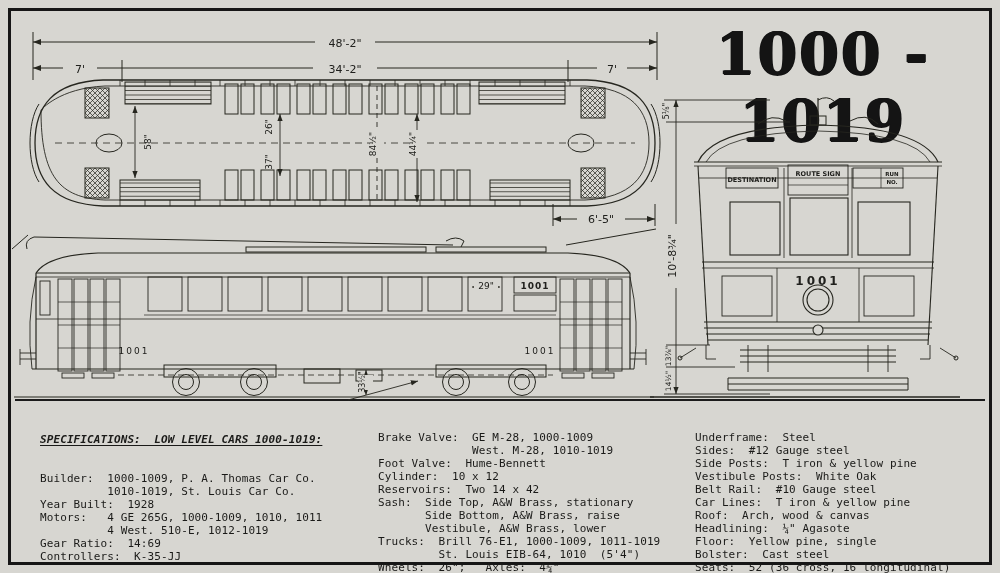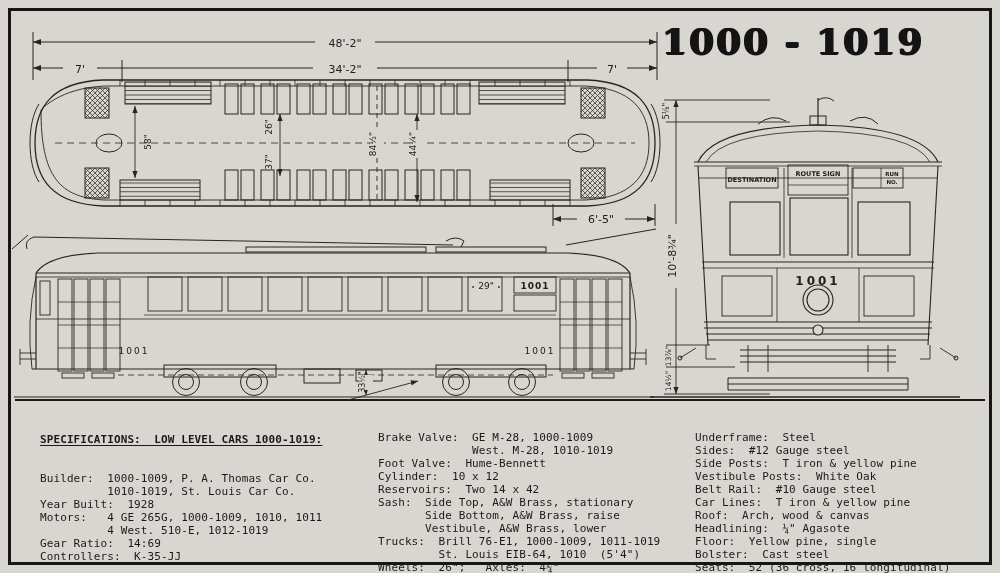--- a/index.html
+++ b/index.html
@@ -2,26 +2,26 @@
 <html><head>
 <meta charset="utf-8">
 <style>
   html,body{margin:0;padding:0;background:#888;}
   .page{position:relative;width:1000px;height:573px;background:#d7d6d1;overflow:hidden;
         font-family:"DejaVu Sans",sans-serif;color:#1c1c1c;}
   .frame{position:absolute;left:8px;top:8px;right:8px;bottom:8px;border:3px solid #161616;}
   .rule{position:absolute;left:15px;right:15px;top:399px;height:2px;background:#1b1b1b;}
   .abs{position:absolute;}
   .title{position:absolute;left:662px;top:20px;width:322px;height:58px;
-         font-family:"DejaVu Serif","Liberation Serif",serif;font-weight:bold;font-size:36px;
-         letter-spacing:2px;text-align:left;color:#141414;
+         font-family:"DejaVu Serif","Liberation Serif",serif;font-weight:bold;font-size:57px;
+         letter-spacing:2px;text-align:center;color:#141414;
          text-shadow:0.9px 0 #141414,-0.9px 0 #141414,0 0.7px #141414;}
   .specs{position:absolute;font-family:"DejaVu Sans Mono","Liberation Mono",monospace;
          font-size:11px;line-height:13px;white-space:pre;color:#1a1a18;letter-spacing:0.1px;}
-  .spec-heading{text-decoration:underline;text-underline-offset:2px;font-weight:bold;white-space:pre;}
+  .spec-heading{text-decoration:underline;text-underline-offset:2px;font-weight:bold;white-space:pre;font-style:italic;}
   .spec-list{}
   svg{overflow:visible;}
   .hand{font-family:"DejaVu Sans",sans-serif;font-size:9px;fill:#20201d;}
   .hand-lg{font-family:"DejaVu Sans",sans-serif;font-size:11px;fill:#20201d;}
   .signtxt{font-family:"DejaVu Sans",sans-serif;font-weight:bold;fill:#20201d;}
 </style>
 </head>
 <body>
 
 <div class="page">

